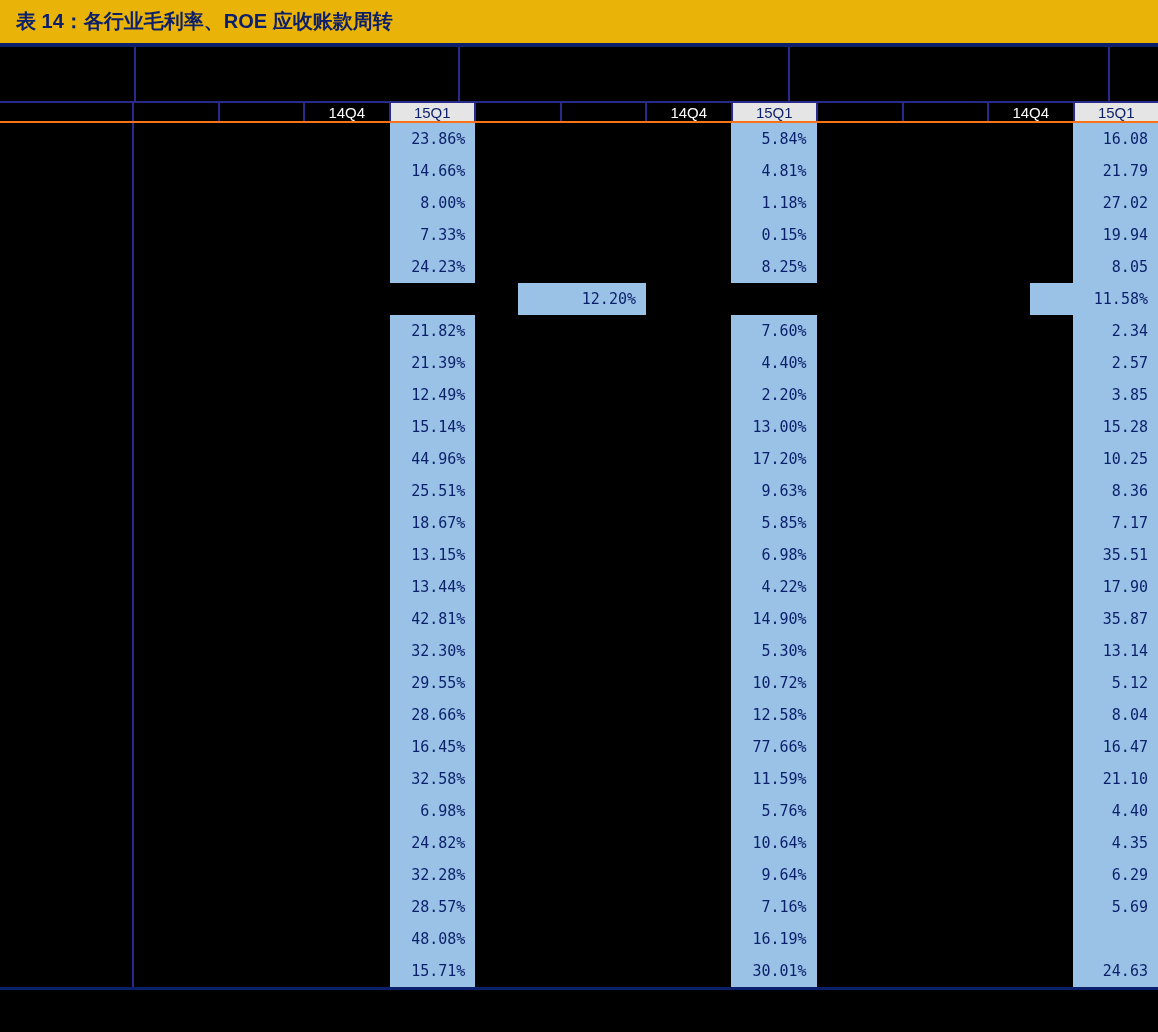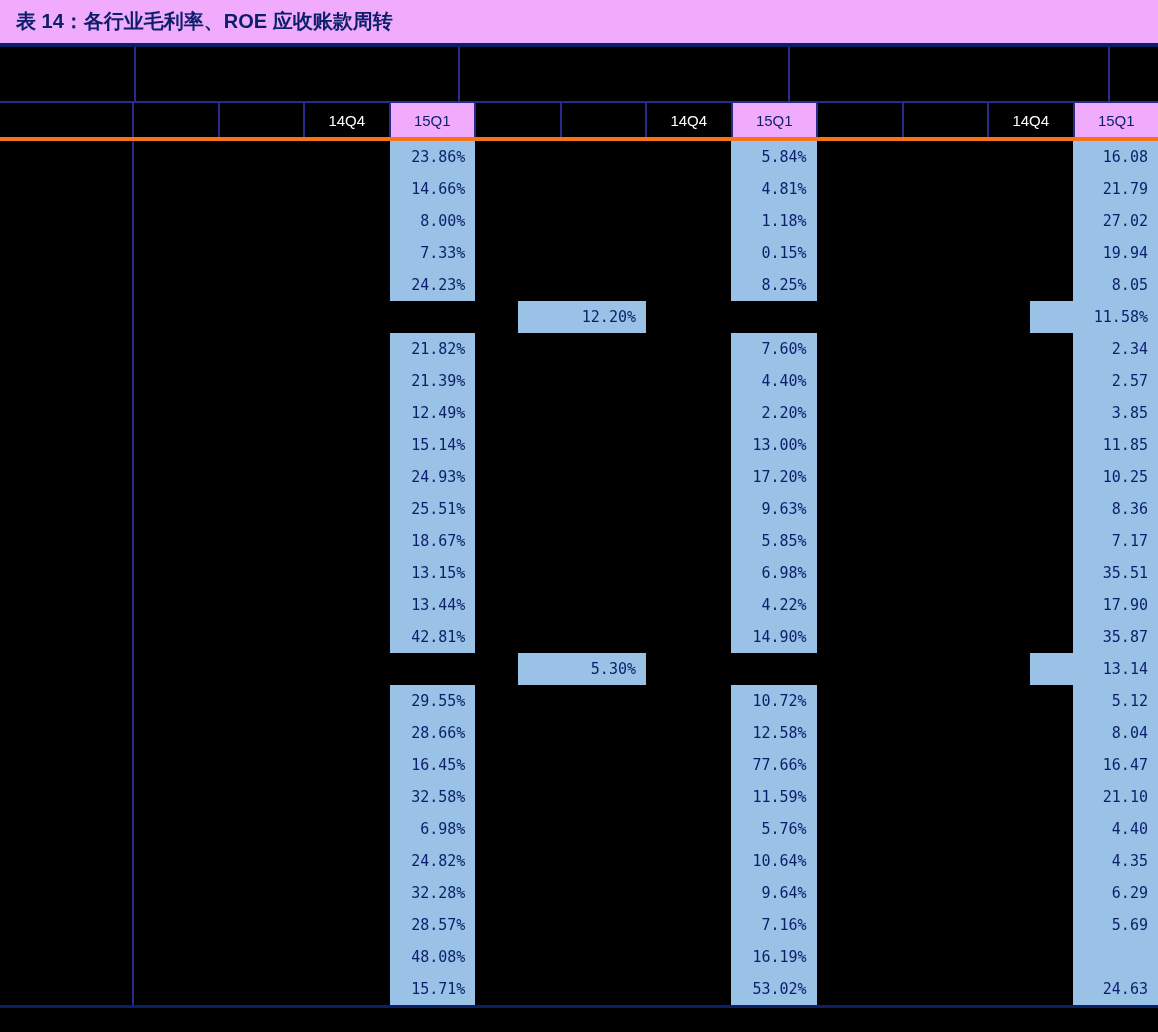--- a/index.html
+++ b/index.html
@@ -6,21 +6,21 @@
     margin: 0;
     padding: 0;
     background: #000;
     width: 1158px;
     height: 1032px;
     font-family: "Microsoft YaHei", "SimSun", sans-serif;
     color: #fff;
     overflow: hidden;
   }
   .title-bar {
-    background: #f0abfc;
+    background: #eab308;
     color: #0b1f6a;
     font-size: 20px;
     font-weight: bold;
     padding: 8px 16px;
     border-bottom: 4px solid #0b1f6a;
     box-sizing: border-box;
   }
   .header-strip {
     background: #000;
     height: 54px;
@@ -30,22 +30,22 @@
   
   .header-strip .vline {
     position: absolute;
     top: 0;
     bottom: 0;
     width: 2px;
     background: #2a2a8a;
   }
   .cols-row {
     display: flex;
-    height: 38px;
-    border-bottom: 4px solid #f97316;
+    height: 20px;
+    border-bottom: 2px solid #f97316;
     box-sizing: border-box;
     justify-content: flex-end;
   }
   .cols-row .spacer-left {
     width: 134px;
     border-right: 2px solid #2a2a8a;
     box-sizing: border-box;
   }
   .cols-row .group {
     display: flex;
@@ -63,21 +63,21 @@
     align-items: center;
     justify-content: center;
     font-size: 15px;
     color: #fff;
     box-sizing: border-box;
   }
   .cols-row .sub:last-child {
     border-right: none;
   }
   .cols-row .sub.hl {
-    background: #f0abfc;
+    background: #e5e5e5;
     color: #0b1f6a;
     font-weight: 500;
   }
 
   .data-area {
     position: relative;
   }
   .data-row {
     display: flex;
     height: 32px;
@@ -344,30 +344,30 @@
       <div class="cell-group">
         <div class="cell"></div>
         <div class="cell"></div>
         <div class="cell"></div>
         <div class="cell hl">13.00%</div>
       </div>
       <div class="cell-group">
         <div class="cell"></div>
         <div class="cell"></div>
         <div class="cell"></div>
-        <div class="cell hl">11.85</div>
-      </div>
-    </div>
-    <div class="data-row">
-      <div class="row-label"></div>
-      <div class="cell-group">
-        <div class="cell"></div>
-        <div class="cell"></div>
-        <div class="cell"></div>
-        <div class="cell hl">24.93%</div>
+        <div class="cell hl">15.28</div>
+      </div>
+    </div>
+    <div class="data-row">
+      <div class="row-label"></div>
+      <div class="cell-group">
+        <div class="cell"></div>
+        <div class="cell"></div>
+        <div class="cell"></div>
+        <div class="cell hl">44.96%</div>
       </div>
       <div class="cell-group">
         <div class="cell"></div>
         <div class="cell"></div>
         <div class="cell"></div>
         <div class="cell hl">17.20%</div>
       </div>
       <div class="cell-group">
         <div class="cell"></div>
         <div class="cell"></div>
@@ -479,20 +479,26 @@
         <div class="cell"></div>
         <div class="cell hl">35.87</div>
       </div>
     </div>
     <div class="data-row">
       <div class="row-label"></div>
       <div class="cell-group">
         <div class="cell"></div>
         <div class="cell"></div>
         <div class="cell"></div>
+        <div class="cell hl">32.30%</div>
+      </div>
+      <div class="cell-group">
+        <div class="cell"></div>
+        <div class="cell"></div>
+        <div class="cell"></div>
         <div class="cell hl">5.30%</div>
       </div>
       <div class="cell-group">
         <div class="cell"></div>
         <div class="cell"></div>
         <div class="cell"></div>
         <div class="cell hl">13.14</div>
       </div>
     </div>
     <div class="data-row">
@@ -689,21 +695,21 @@
       <div class="cell-group">
         <div class="cell"></div>
         <div class="cell"></div>
         <div class="cell"></div>
         <div class="cell hl">15.71%</div>
       </div>
       <div class="cell-group">
         <div class="cell"></div>
         <div class="cell"></div>
         <div class="cell"></div>
-        <div class="cell hl">53.02%</div>
+        <div class="cell hl">30.01%</div>
       </div>
       <div class="cell-group">
         <div class="cell"></div>
         <div class="cell"></div>
         <div class="cell"></div>
         <div class="cell hl">24.63</div>
       </div>
     </div>
   </div>
 <div class="data-bottom-rule"></div>

